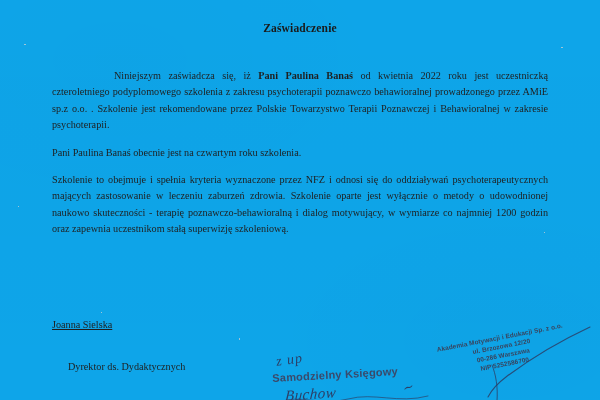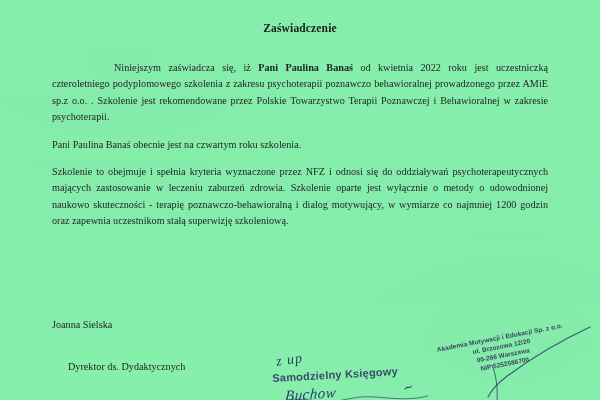--- a/index.html
+++ b/index.html
@@ -13,21 +13,21 @@
     background: #ffffff;
     font-family: "Liberation Serif", "DejaVu Serif", serif;
     color: #1b1b1b;
     overflow: hidden;
     position: relative;
   }
 
   .page {
     position: absolute;
     inset: 0;
-    background: #86efac;
+    background: #0ea5e9;
     overflow: hidden;
   }
 
   
   .scan-tint {
     position: absolute;
     inset: 0;
     background:
       radial-gradient(ellipse 70% 60% at 20% 15%, rgba(0,0,0,0.012), rgba(0,0,0,0) 70%),
       radial-gradient(ellipse 60% 50% at 85% 85%, rgba(0,0,0,0.016), rgba(0,0,0,0) 70%),
@@ -59,41 +59,41 @@
     left: 52px;
     right: 52px;
     top: 60px;
     font-size: 10.2px;
     line-height: 16.4px;
     text-align: justify;
     color: #1f1f1f;
   }
 
   .para {
-    margin: 0 0 11px 0;
+    margin: 8px 0 11px 0;
     text-align: justify;
     text-justify: inter-word;
   }
   .para:last-child { margin-bottom: 0; }
 
   .para.indent { text-indent: 62px; }
 
   .para b {
     font-weight: bold;
   }
 
   .signature-block {
     position: absolute;
     left: 52px;
     top: 317px;
     font-size: 10.2px;
     line-height: 16.4px;
     color: #1f1f1f;
   }
-  .sig-name { margin: 0 0 26px 0; }
+  .sig-name { margin: 0 0 26px 0; text-decoration: underline; }
   .sig-role { margin: 16px; }
 
   
   .stamp-accountant {
     position: absolute;
     left: 272px;
     top: 372px;
     width: 170px;
     transform: rotate(-3.2deg);
     transform-origin: left top;

